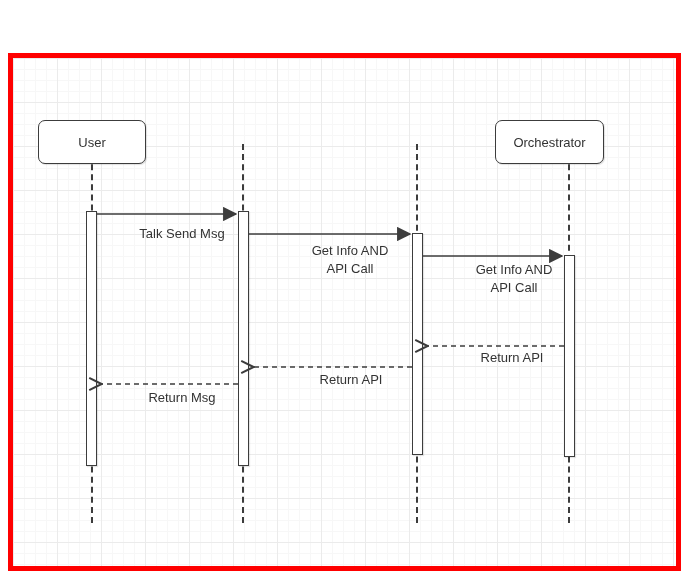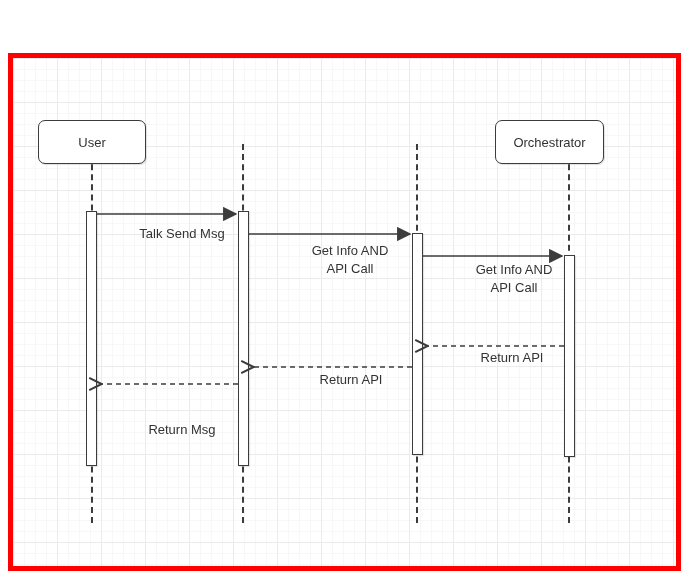--- a/index.html
+++ b/index.html
@@ -100,21 +100,21 @@
     font-size: 13px;
     line-height: 1.35;
     color: #333333;
     white-space: pre-line;
   }
   .label-1 { left: 75px;  top: 167px; }
   .label-2 { left: 243px; top: 184px; }
   .label-3 { left: 407px; top: 203px; }
   .label-4 { left: 405px; top: 291px; }
   .label-5 { left: 244px; top: 313px; }
-  .label-6 { left: 75px;  top: 331px; margin-top: 32px; }
+  .label-6 { left: 75px;  top: 331px; }
 </style>
 </head>
 <body>
 
 <div class="page">
 
 
   <div class="diagram-panel">
 
     <div class="lifeline lifeline-user"></div>

